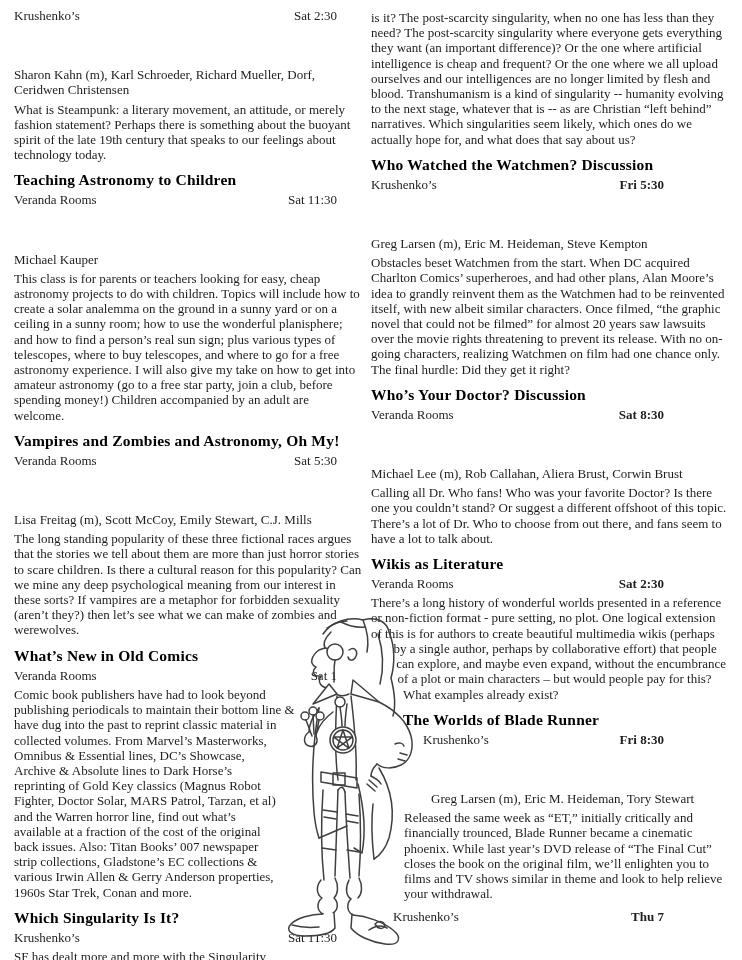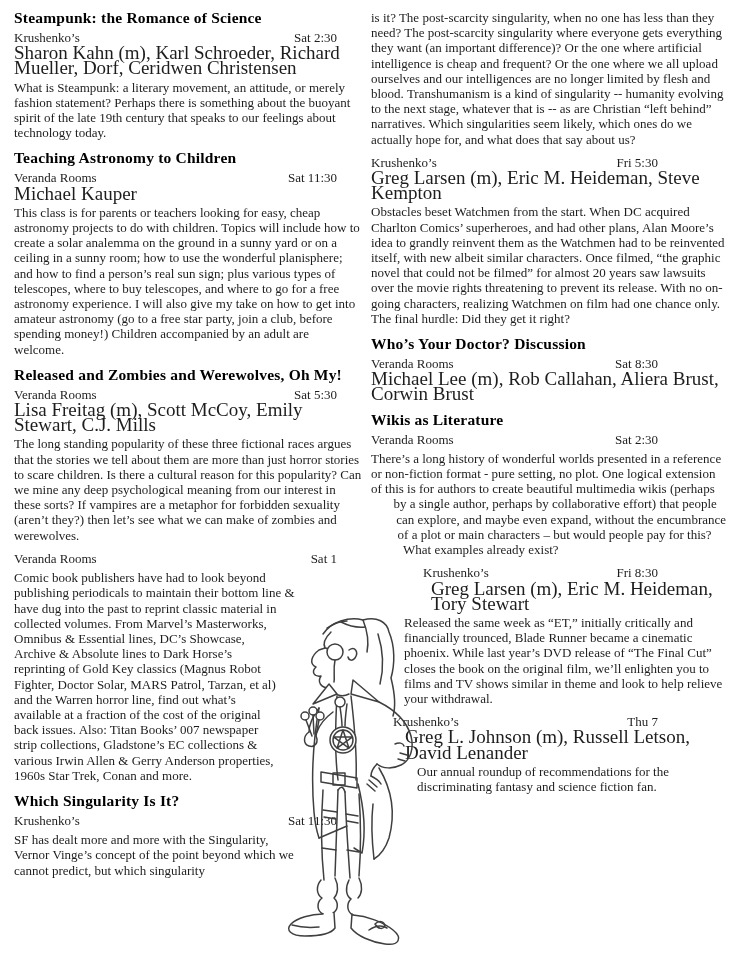--- a/index.html
+++ b/index.html
@@ -12,22 +12,22 @@
   .col-right{left:371px;width:357px;}
   .panel{margin-bottom:8px;}
   .panel-title{
     font-size:15.5px;font-weight:700;color:#000;margin:0 0 3px;
     line-height:19px;letter-spacing:.2px;
   }
   .meta{font-size:13px;line-height:15.2px;}
   .info{position:relative;display:block;}
   .time{position:absolute;top:0;white-space:nowrap;}
   .col-left .time{right:25px;}
-  .col-right .time{right:70px;}
-  .panelists{font-size:19px;line-height:15.2px;}
+  .col-right .time{right:64px;font-weight:bold;}
+  .panelists{font-size:13px;line-height:15.2px;margin-top:44px;}
   .desc{font-size:13px;line-height:15.2px;margin:4px 0 0;text-align:left;}
   .continuation{margin:2px 0 0;}
   
   .wrap-right{
     float:right;width:80px;height:345px;
     shape-outside:polygon(80px 0px,80px 16px,45px 18px,30px 40px,10px 70px,0px 120px,0px 215px,20px 260px,25px 345px,80px 345px);
     shape-margin:5px;
   }
   .wrap-left{
     float:left;width:32px;height:130px;
@@ -46,50 +46,50 @@
   .illustration{position:absolute;left:283px;top:612px;width:180px;height:348px;pointer-events:none;}
 </style>
 </head>
 <body>
 
 <div class="page">
 
   <div class="col col-left">
 
     <section class="panel">
-      <h2 class="panel-title">Steampunk: the Romance of Science</h2>
       <div class="meta info">
         <span>Krushenko’s</span>
         <span class="time">Sat 2:30</span>
       </div>
       <div class="panelists">Sharon Kahn (m), Karl Schroeder, Richard Mueller, Dorf, Ceridwen Christensen</div>
       <p class="desc">What is Steampunk: a literary movement, an attitude, or merely fashion statement? Perhaps there is something about the buoyant spirit of the late 19th century that speaks to our feelings about technology today.</p>
     </section>
 
     <section class="panel">
       <h2 class="panel-title">Teaching Astronomy to Children</h2>
       <div class="meta info">
         <span>Veranda Rooms</span>
         <span class="time">Sat 11:30</span>
       </div>
       <div class="panelists">Michael Kauper</div>
       <p class="desc">This class is for parents or teachers looking for easy, cheap astronomy projects to do with children. Topics will include how to create a solar analemma on the ground in a sunny yard or on a ceiling in a sunny room; how to use the wonderful planisphere; and how to find a person’s real sun sign; plus various types of telescopes, where to buy telescopes, and where to go for a free astronomy experience. I will also give my take on how to get into amateur astronomy (go to a free star party, join a club, before spending money!) Children accompanied by an adult are welcome.</p>
     </section>
 
     <section class="panel">
-      <h2 class="panel-title">Released and Zombies and Werewolves, Oh My!</h2>
+      <h2 class="panel-title">Vampires and Zombies and Astronomy, Oh My!</h2>
       <div class="meta info">
         <span>Veranda Rooms</span>
         <span class="time">Sat 5:30</span>
       </div>
       <div class="panelists">Lisa Freitag (m), Scott McCoy, Emily Stewart, C.J. Mills</div>
       <p class="desc">The long standing popularity of these three fictional races argues that the stories we tell about them are more than just horror stories to scare children. Is there a cultural reason for this popularity? Can we mine any deep psychological meaning from our interest in these sorts? If vampires are a metaphor for forbidden sexuality (aren’t they?) then let’s see what we can make of zombies and werewolves.</p>
     </section>
 
     <section class="panel">
+      <h2 class="panel-title">What’s New in Old Comics</h2>
       <div class="meta info">
         <span>Veranda Rooms</span>
         <span class="time">Sat 1</span>
       </div>
       <p class="desc"><span class="wrap-right"></span><span>Comic book publishers have had to look beyond publishing periodicals to maintain their bottom line &amp; have dug into the past to reprint classic material in collected volumes. From Marvel’s Masterworks, Omnibus &amp; Essential lines, DC’s Showcase, Archive &amp; Absolute lines to Dark Horse’s reprinting of Gold Key classics (Magnus Robot Fighter, Doctor Solar, MARS Patrol, Tarzan, et al) and the Warren horror line, find out what’s available at a fraction of the cost of the original back issues. Also: Titan Books’ 007 newspaper strip collections, Gladstone’s EC collections &amp; various Irwin Allen &amp; Gerry Anderson properties, 1960s Star Trek, Conan and more.</span></p>
     </section>
 
     <section class="panel">
       <h2 class="panel-title">Which Singularity Is It?</h2>
       <div class="meta info">
@@ -99,47 +99,50 @@
       <p class="desc">SF has dealt more and more with the Singularity, Vernor Vinge’s concept of the point beyond which we cannot predict, but which singularity</p>
     </section>
 
   </div>
 
   <div class="col col-right">
 
     <p class="desc continuation">is it? The post-scarcity singularity, when no one has less than they need? The post-scarcity singularity where everyone gets everything they want (an important difference)? Or the one where artificial intelligence is cheap and frequent? Or the one where we all upload ourselves and our intelligences are no longer limited by flesh and blood. Transhumanism is a kind of singularity -- humanity evolving to the next stage, whatever that is -- as are Christian “left behind” narratives. Which singularities seem likely, which ones do we actually hope for, and what does that say about us?</p>
 
     <section class="panel" style="margin-top:8px;">
+      <h2 class="panel-title">Who Watched the Watchmen? Discussion</h2>
       <div class="meta info">
         <span>Krushenko’s</span>
         <span class="time">Fri 5:30</span>
       </div>
       <div class="panelists">Greg Larsen (m), Eric M. Heideman, Steve Kempton</div>
       <p class="desc">Obstacles beset Watchmen from the start. When DC acquired Charlton Comics’ superheroes, and had other plans, Alan Moore’s idea to grandly reinvent them as the Watchmen had to be reinvented itself, with new albeit similar characters. Once filmed, “the graphic novel that could not be filmed” for almost 20 years saw lawsuits over the movie rights threatening to prevent its release. With no on-going characters, realizing Watchmen on film had one chance only. The final hurdle: Did they get it right?</p>
     </section>
 
     <section class="panel">
       <h2 class="panel-title">Who’s Your Doctor? Discussion</h2>
       <div class="meta info">
         <span>Veranda Rooms</span>
         <span class="time">Sat 8:30</span>
       </div>
       <div class="panelists">Michael Lee (m), Rob Callahan, Aliera Brust, Corwin Brust</div>
+      <p class="desc">Calling all Dr. Who fans! Who was your favorite Doctor? Is there one you couldn’t stand? Or suggest a different offshoot of this topic. There’s a lot of Dr. Who to choose from out there, and fans seem to have a lot to talk about.</p>
     </section>
 
     <section class="panel">
       <h2 class="panel-title">Wikis as Literature</h2>
       <div class="meta info">
         <span>Veranda Rooms</span>
         <span class="time">Sat 2:30</span>
       </div>
       <p class="desc"><span class="wrap-left"></span><span>There’s a long history of wonderful worlds presented in a reference or non-fiction format - pure setting, no plot. One logical extension of this is for authors to create beautiful multimedia wikis (perhaps by a single author, perhaps by collaborative effort) that people can explore, and maybe even expand, without the encumbrance of a plot or main characters – but would people pay for this? What examples already exist?</span></p>
     </section>
 
     <section class="panel p-blade">
+      <h2 class="panel-title">The Worlds of Blade Runner</h2>
       <div class="meta info">
         <span>Krushenko’s</span>
         <span class="time">Fri 8:30</span>
       </div>
       <div class="panelists">Greg Larsen (m), Eric M. Heideman, Tory Stewart</div>
       <p class="desc">Released the same week as “ET,” initially critically and financially trounced, Blade Runner became a cinematic phoenix. While last year’s DVD release of “The Final Cut” closes the book on the original film, we’ll enlighten you to films and TV shows similar in theme and look to help relieve your withdrawal.</p>
     </section>
 
     <section class="panel p-year">
       <div class="meta info">

